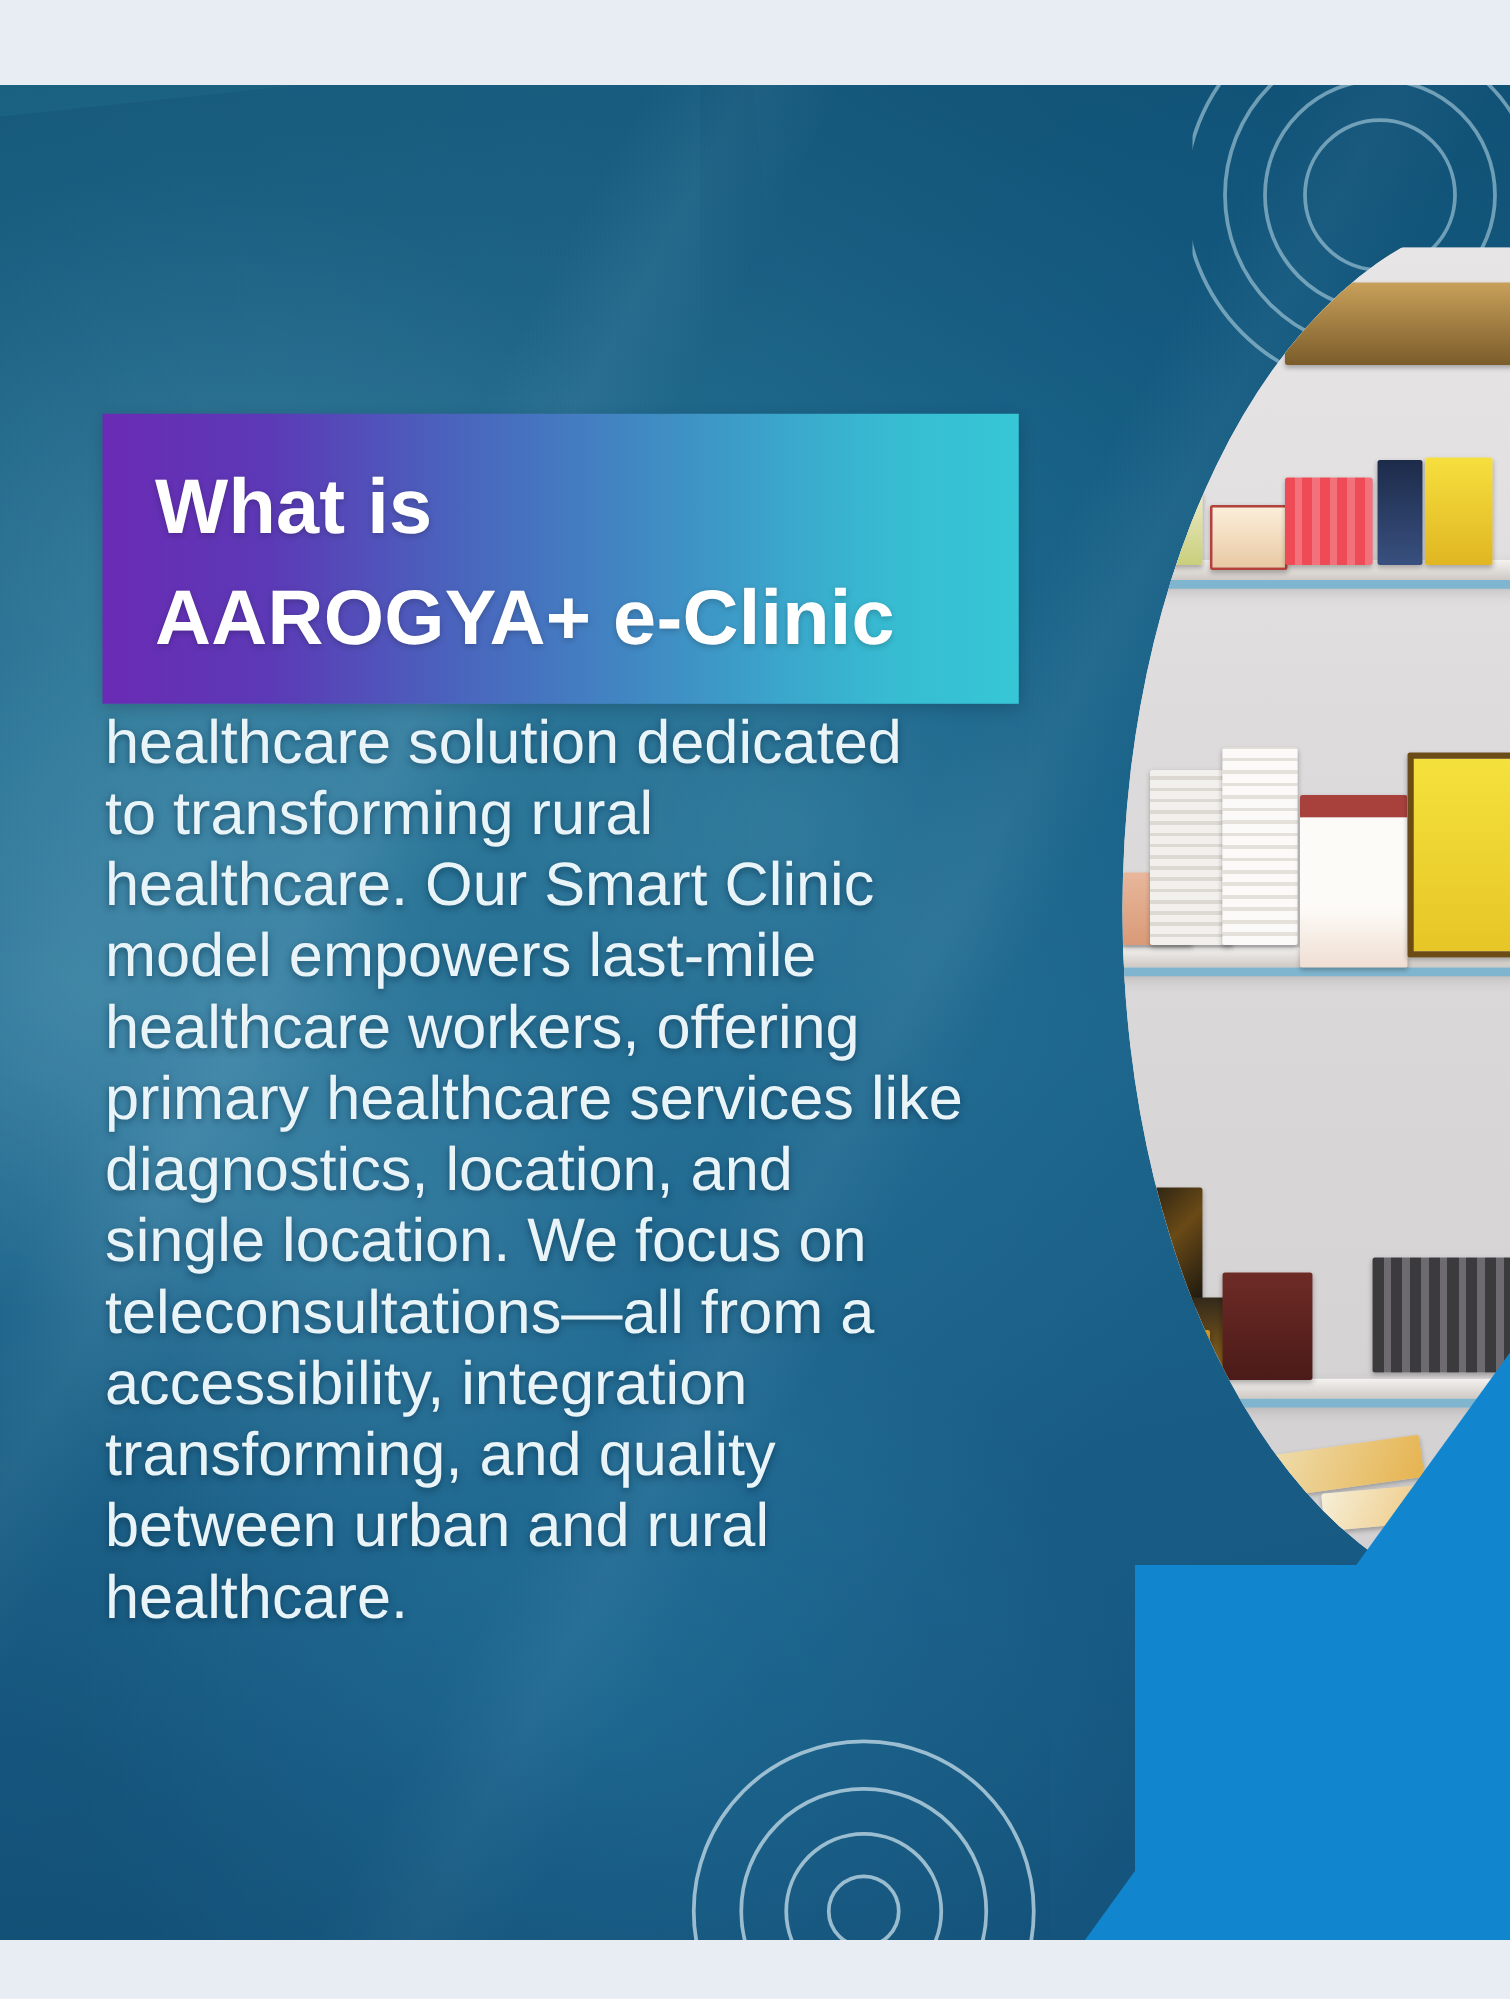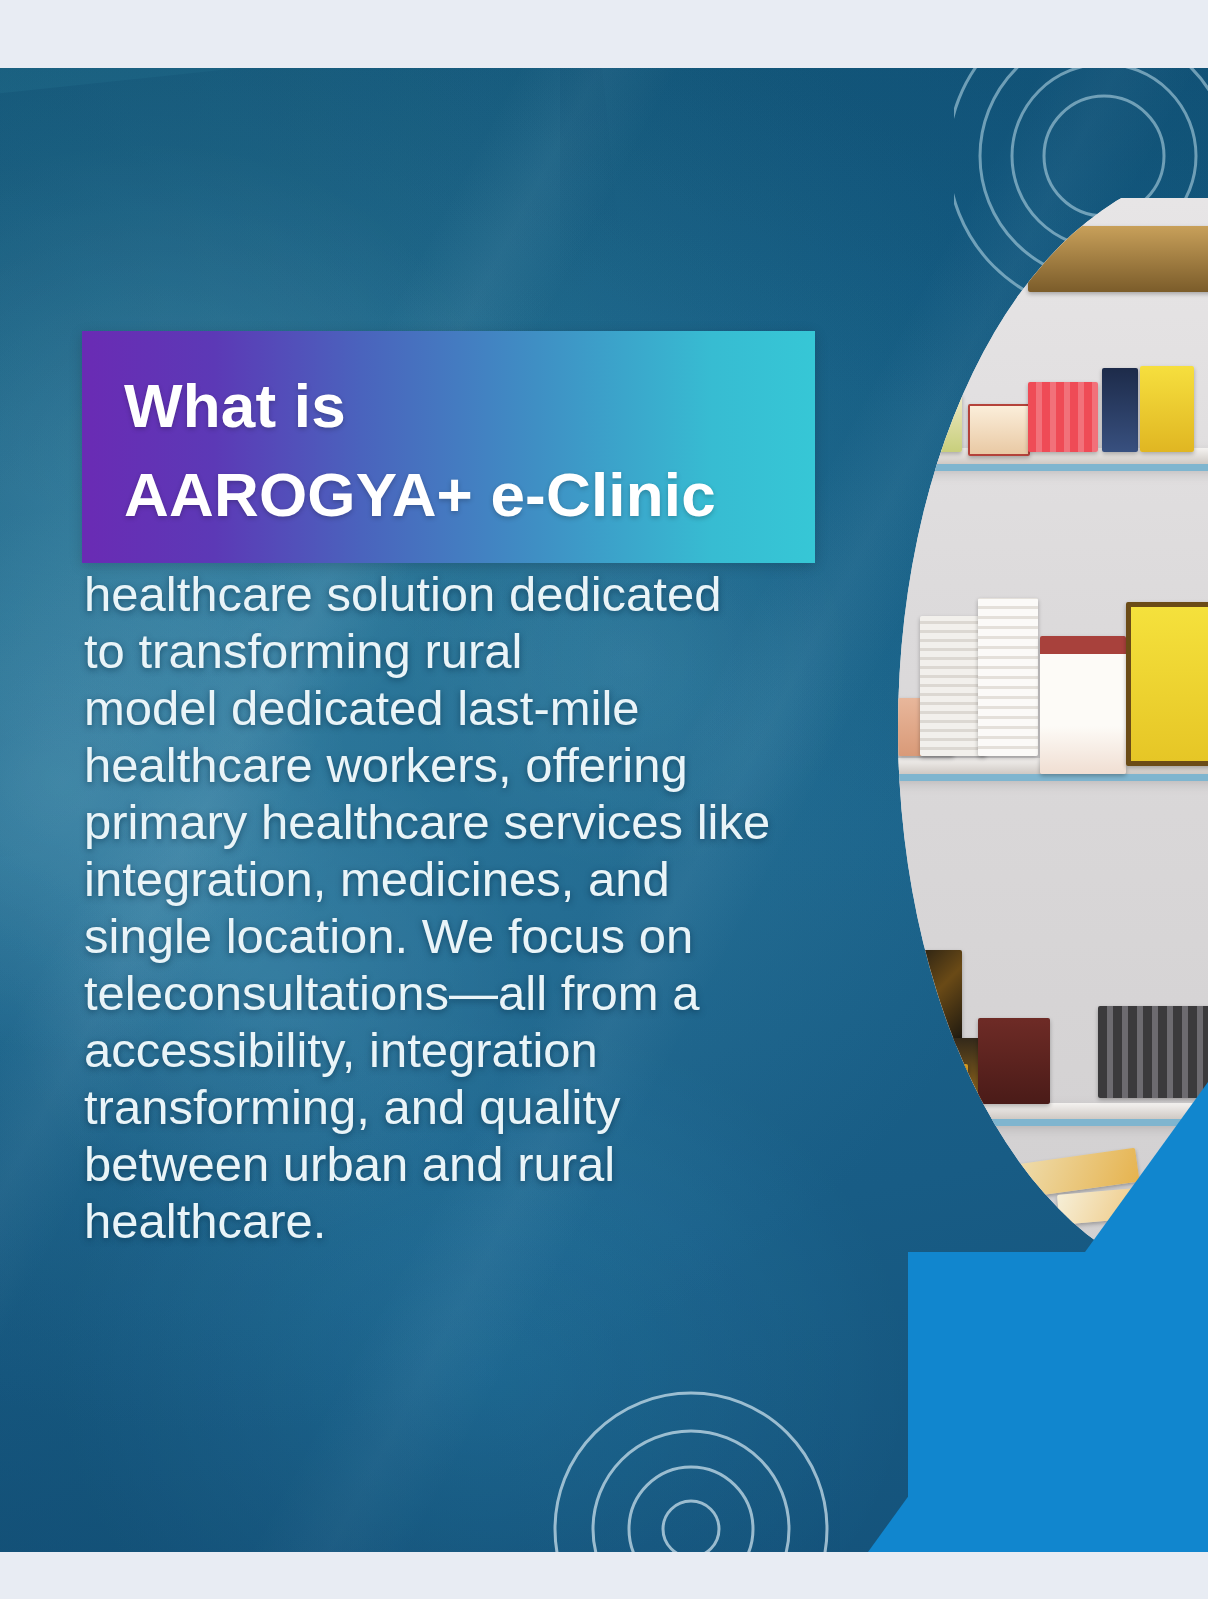--- a/index.html
+++ b/index.html
@@ -196,24 +196,25 @@
     <div class="heading">
       <div class="heading-inner">
         <span class="heading-line">What is</span>
         <span class="heading-line">AAROGYA+ e-Clinic</span>
       </div>
     </div>
 
     <div class="body-copy">
       <span class="ln">healthcare solution dedicated</span>
       <span class="ln">to transforming rural</span>
-      <span class="ln">model dedicated last-mile</span>
+      <span class="ln">healthcare. Our Smart Clinic</span>
+      <span class="ln">model empowers last-mile</span>
       <span class="ln">healthcare workers, offering</span>
       <span class="ln">primary healthcare services like</span>
-      <span class="ln">integration, medicines, and</span>
+      <span class="ln">diagnostics, location, and</span>
       <span class="ln">single location. We focus on</span>
       <span class="ln">teleconsultations—all from a</span>
       <span class="ln">accessibility, integration</span>
       <span class="ln">transforming, and quality</span>
       <span class="ln">between urban and rural</span>
       <span class="ln">healthcare.</span>
     </div>
 
   </div>
 </div>

